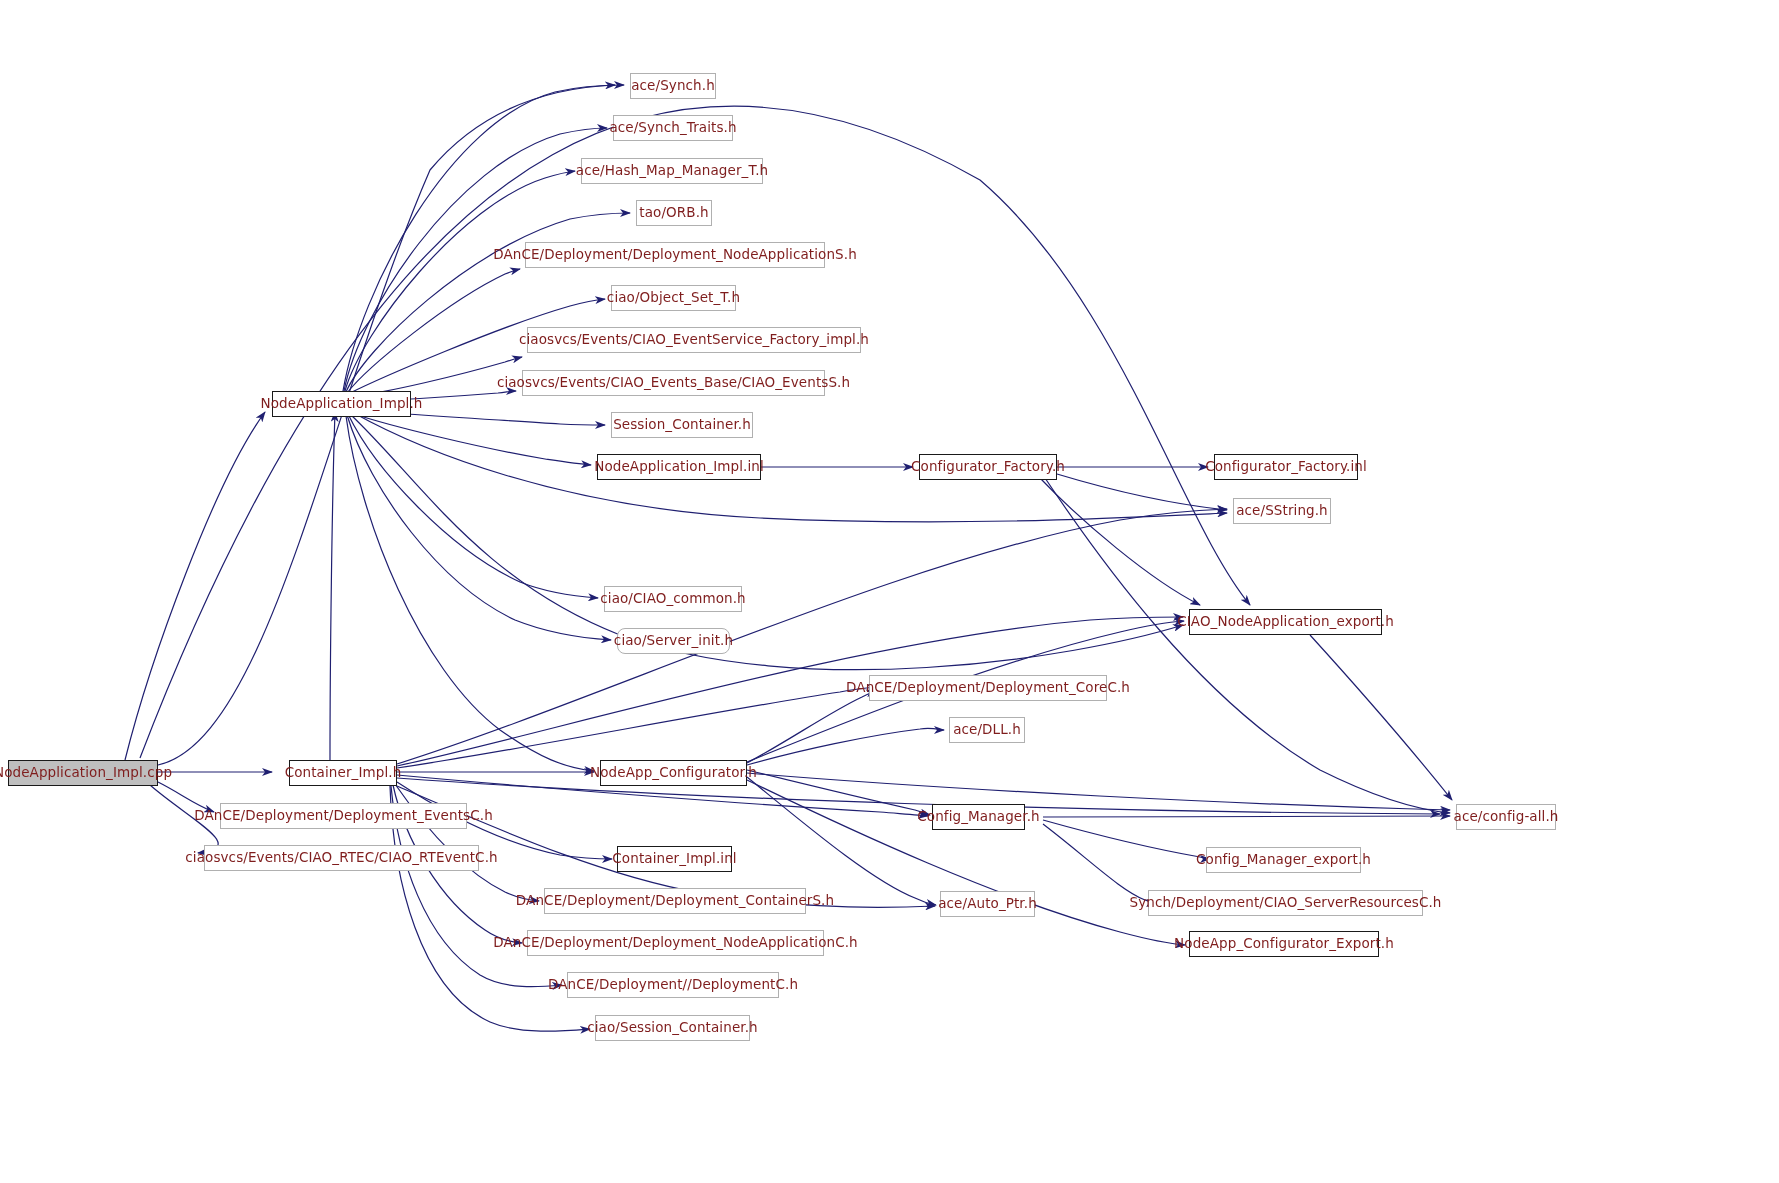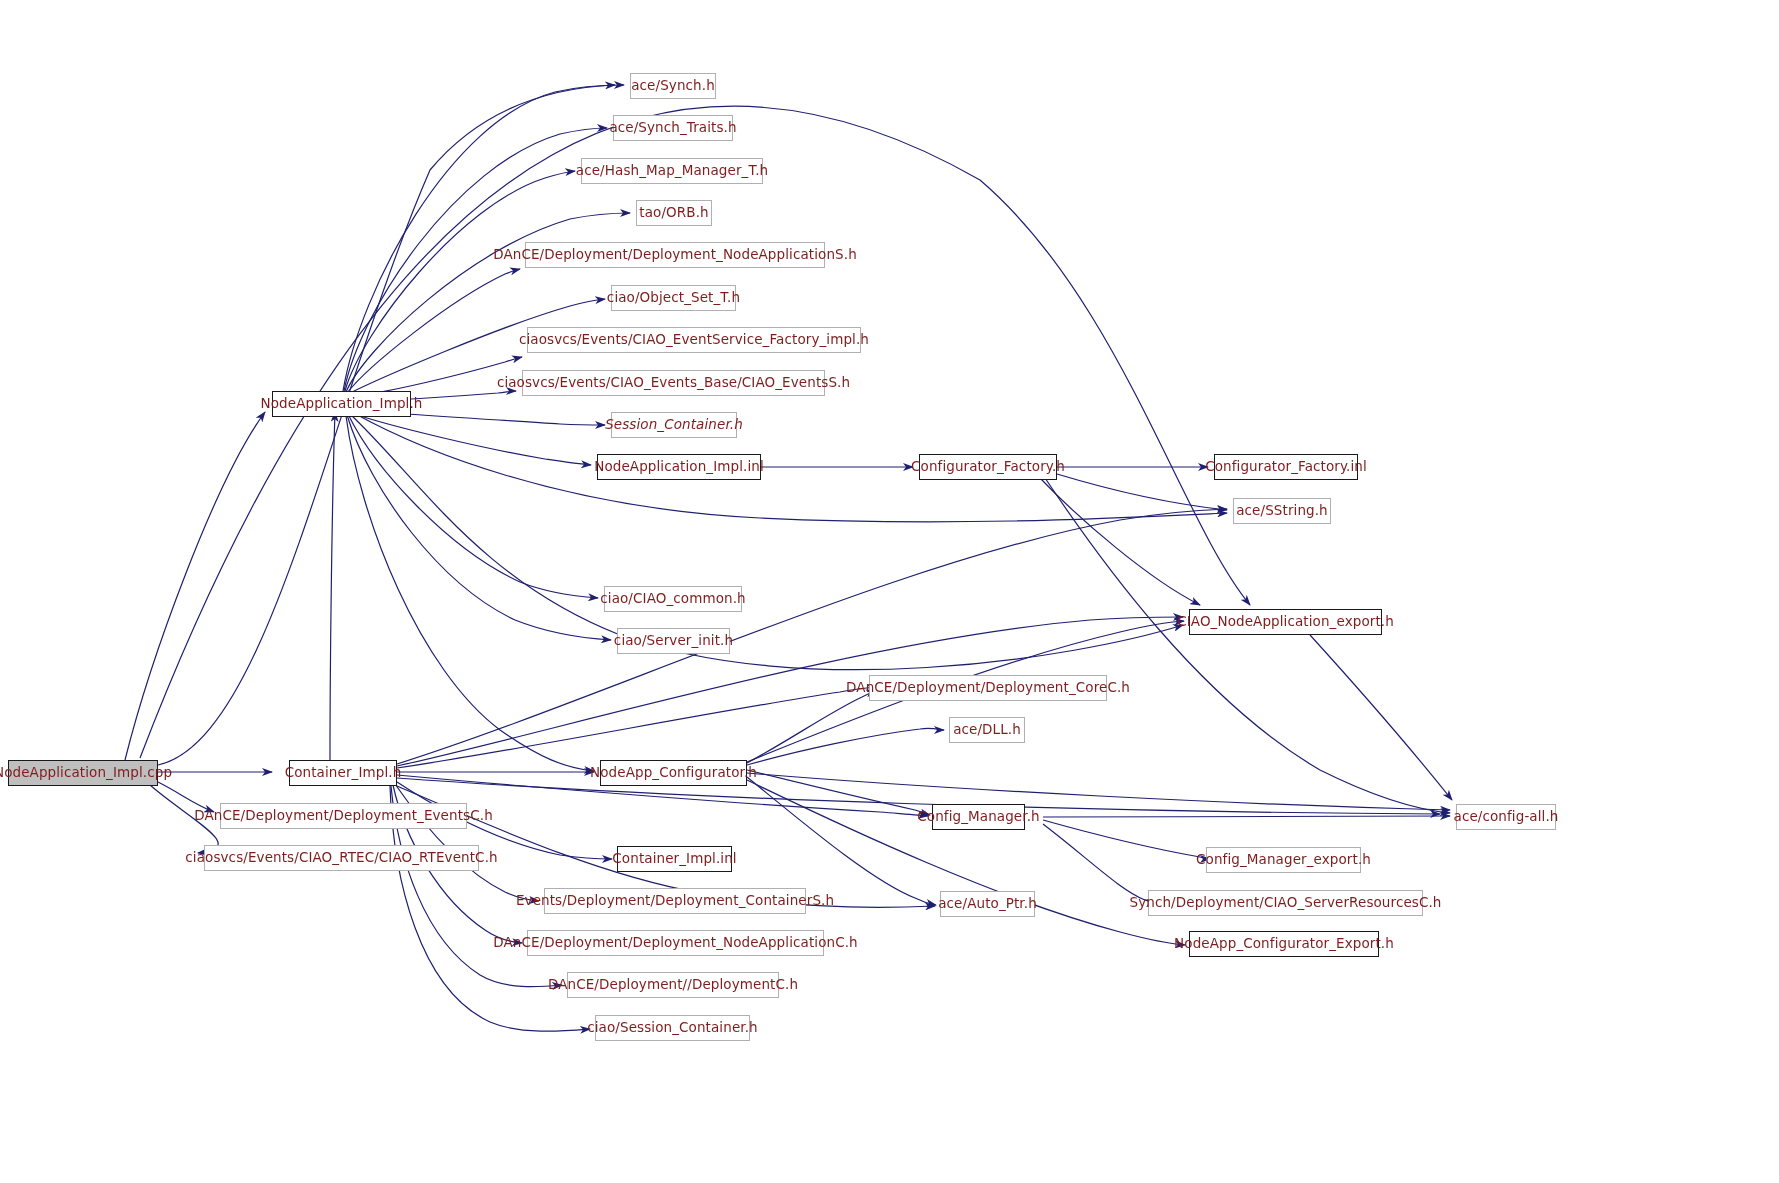--- a/index.html
+++ b/index.html
@@ -100,39 +100,39 @@
       </div>
       <div class="node" style="left: 611px; top: 285px; width: 125px;">
         <span>ciao/Object_Set_T.h</span>
       </div>
       <div class="node" style="left: 527px; top: 327px; width: 334px;">
         <span>ciaosvcs/Events/CIAO_EventService_Factory_impl.h</span>
       </div>
       <div class="node" style="left: 522px; top: 370px; width: 303px;">
         <span>ciaosvcs/Events/CIAO_Events_Base/CIAO_EventsS.h</span>
       </div>
-      <div class="node" style="left: 611px; top: 412px; width: 126px; font-style: italic;">
+      <div class="node" style="left: 611px; top: 412px; width: 142px;">
         <span>Session_Container.h</span>
       </div>
       <div class="node strong" style="left: 597px; top: 454px; width: 164px;">
         <span>NodeApplication_Impl.inl</span>
       </div>
       <div class="node strong" style="left: 919px; top: 454px; width: 138px;">
         <span>Configurator_Factory.h</span>
       </div>
       <div class="node strong" style="left: 1214px; top: 454px; width: 144px;">
         <span>Configurator_Factory.inl</span>
       </div>
       <div class="node" style="left: 1233px; top: 498px; width: 98px;">
         <span>ace/SString.h</span>
       </div>
       <div class="node" style="left: 604px; top: 586px; width: 138px;">
         <span>ciao/CIAO_common.h</span>
       </div>
-      <div class="node" style="left: 617px; top: 628px; width: 113px;">
+      <div class="node" style="left: 617px; top: 628px; width: 113px; border-radius: 8px;">
         <span>ciao/Server_init.h</span>
       </div>
       <div class="node strong" style="left: 1189px; top: 609px; width: 193px;">
         <span>CIAO_NodeApplication_export.h</span>
       </div>
       <div class="node" style="left: 869px; top: 675px; width: 238px;">
         <span>DAnCE/Deployment/Deployment_CoreC.h</span>
       </div>
       <div class="node" style="left: 949px; top: 717px; width: 76px;">
         <span>ace/DLL.h</span>
@@ -155,21 +155,21 @@
       <div class="node" style="left: 204px; top: 845px; width: 275px;">
         <span>ciaosvcs/Events/CIAO_RTEC/CIAO_RTEventC.h</span>
       </div>
       <div class="node strong" style="left: 617px; top: 846px; width: 115px;">
         <span>Container_Impl.inl</span>
       </div>
       <div class="node" style="left: 1206px; top: 847px; width: 155px;">
         <span>Config_Manager_export.h</span>
       </div>
       <div class="node" style="left: 544px; top: 888px; width: 262px;">
-        <span>Events/Deployment/Deployment_ContainerS.h</span>
+        <span>DAnCE/Deployment/Deployment_ContainerS.h</span>
       </div>
       <div class="node" style="left: 940px; top: 891px; width: 95px;">
         <span>ace/Auto_Ptr.h</span>
       </div>
       <div class="node" style="left: 1148px; top: 890px; width: 275px;">
         <span>Synch/Deployment/CIAO_ServerResourcesC.h</span>
       </div>
       <div class="node" style="left: 527px; top: 930px; width: 297px;">
         <span>DAnCE/Deployment/Deployment_NodeApplicationC.h</span>
       </div>

